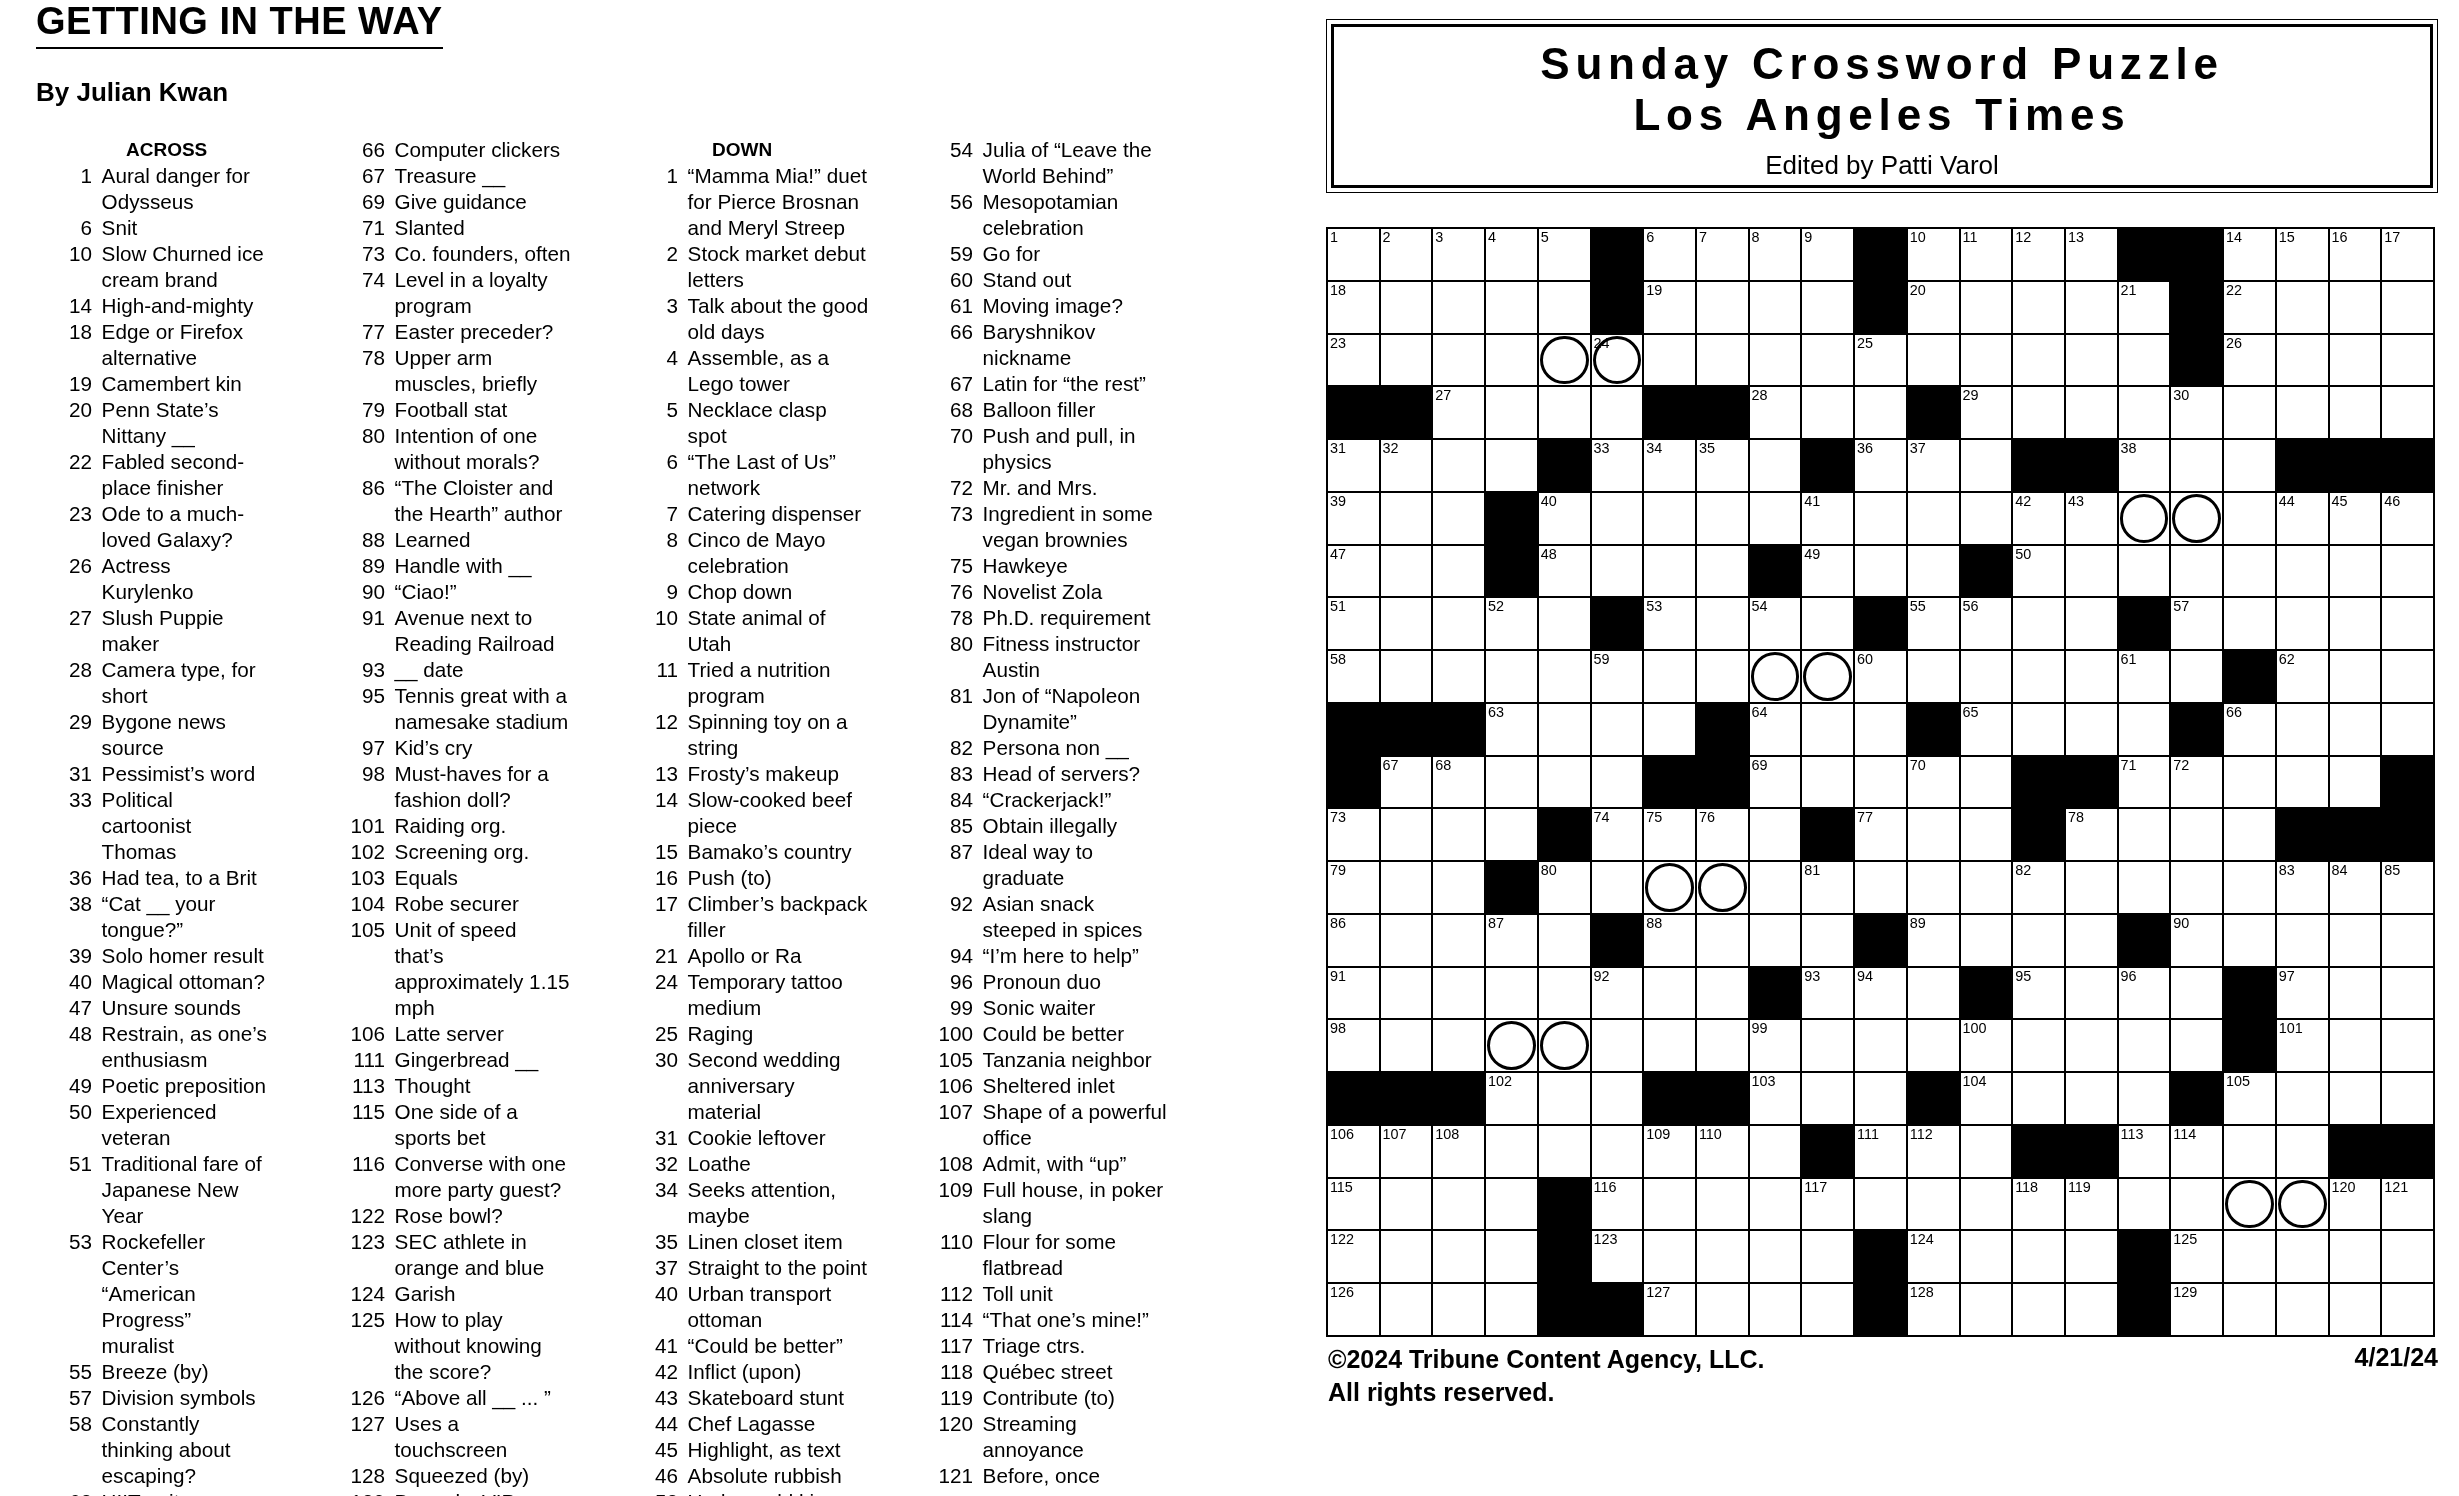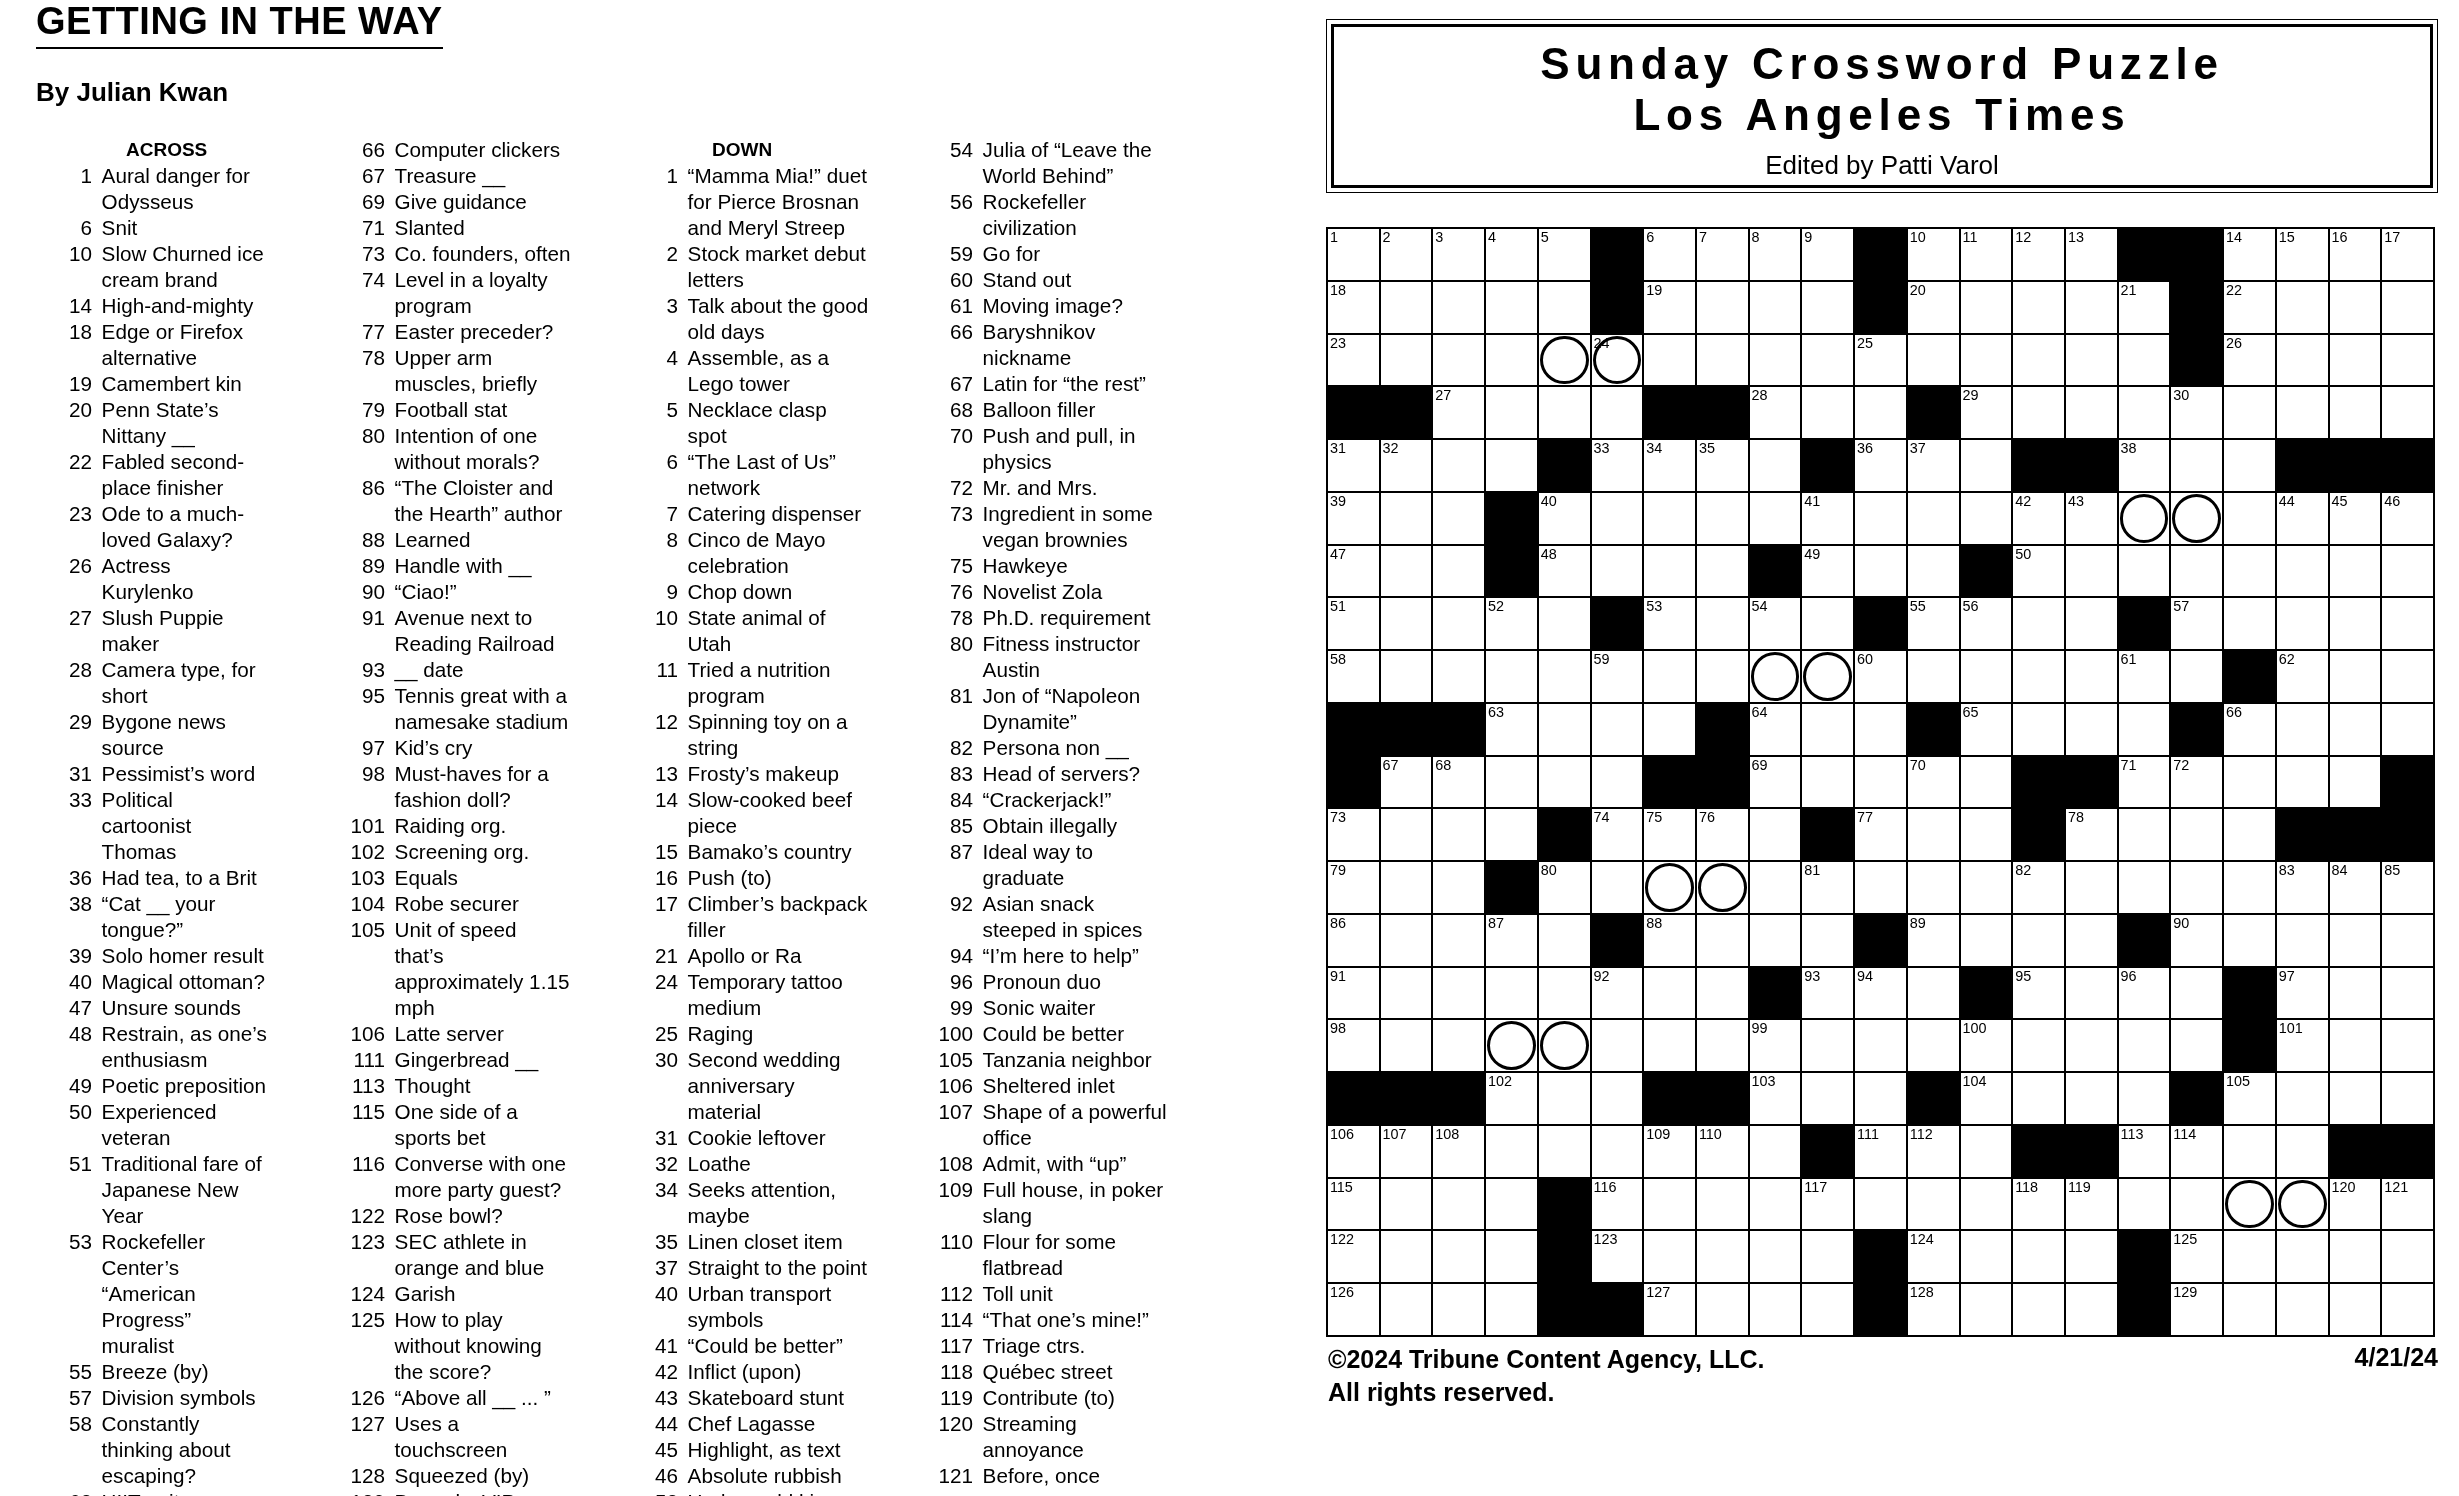--- a/index.html
+++ b/index.html
@@ -415,21 +415,21 @@
       <div class="clue">
         <span class="cnum">35</span>
         <span class="ctxt">Linen closet item</span>
       </div>
       <div class="clue">
         <span class="cnum">37</span>
         <span class="ctxt">Straight to the point</span>
       </div>
       <div class="clue">
         <span class="cnum">40</span>
-        <span class="ctxt">Urban transport symbols</span>
+        <span class="ctxt">Urban transport ottoman</span>
       </div>
       <div class="clue">
         <span class="cnum">41</span>
         <span class="ctxt">“Could be better”</span>
       </div>
       <div class="clue">
         <span class="cnum">42</span>
         <span class="ctxt">Inflict (upon)</span>
       </div>
       <div class="clue">
@@ -453,21 +453,21 @@
         <span class="ctxt">Underworld king</span>
       </div>
     </div>
   <div id="col-d2" class="cluecol c4">
       <div class="clue">
         <span class="cnum">54</span>
         <span class="ctxt">Julia of “Leave the World Behind”</span>
       </div>
       <div class="clue">
         <span class="cnum">56</span>
-        <span class="ctxt">Rockefeller civilization</span>
+        <span class="ctxt">Mesopotamian celebration</span>
       </div>
       <div class="clue">
         <span class="cnum">59</span>
         <span class="ctxt">Go for</span>
       </div>
       <div class="clue">
         <span class="cnum">60</span>
         <span class="ctxt">Stand out</span>
       </div>
       <div class="clue">

